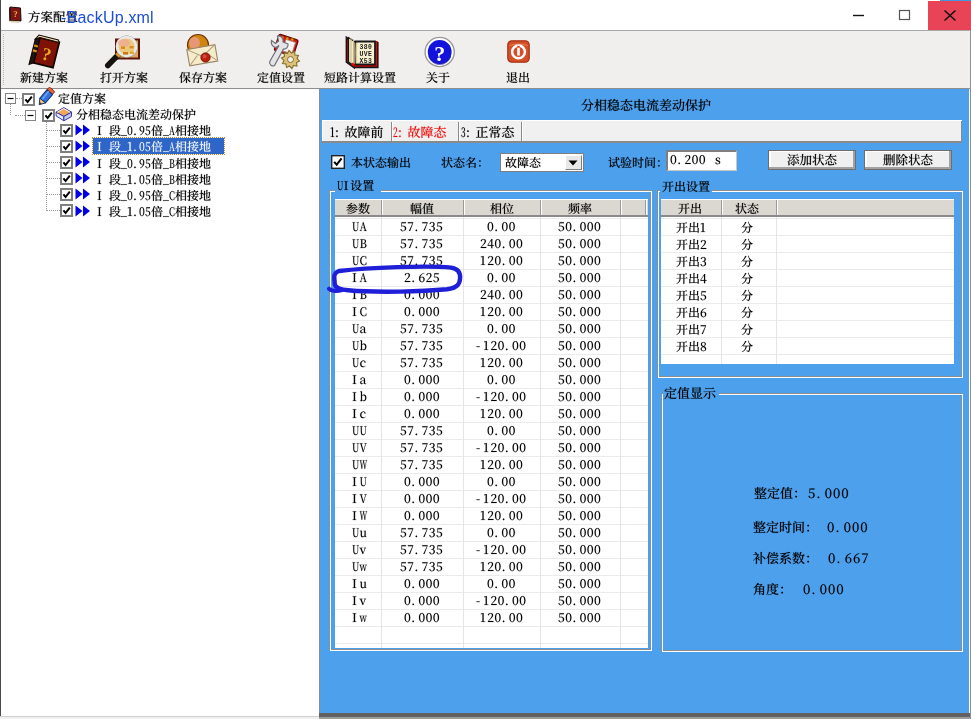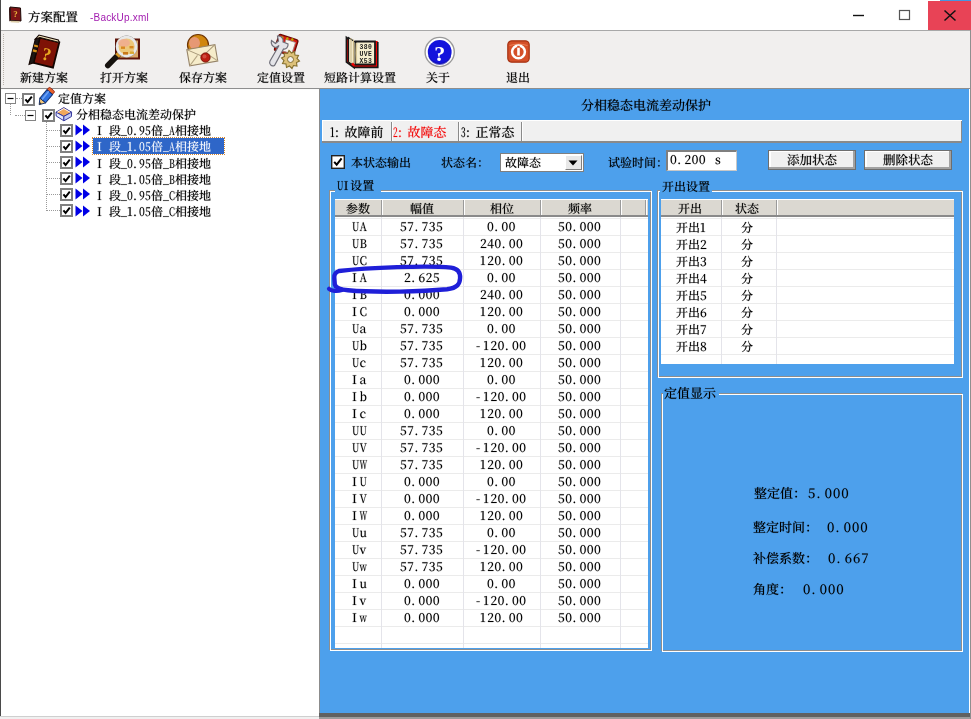--- a/index.html
+++ b/index.html
@@ -121,21 +121,21 @@
 <div class="a" style="left:969.6px;top:0px;width:1.4px;height:719px;background:#8f8f8f"></div>
 <div class="a" style="left:940px;top:0px;width:31px;height:2px;background:#4596e0"></div>
 <svg class="a " style="left:27.5px;top:9px" width="50" height="16.75">
     <g fill="#000" stroke="#000" stroke-width="12" transform="translate(0,12.5) scale(0.0125,-0.0125)">
       <use href="#g65B9" x="0"></use>
       <use href="#g6848" x="1000"></use>
       <use href="#g914D" x="2000"></use>
       <use href="#g7F6E" x="3000"></use>
     </g>
   </svg>
-<div class="a" style="left:90px;top:9.5px;font-size:10px;line-height:15px;color:#a21caf;letter-spacing:0.2px">-BackUp.xml</div>
+<div class="a" style="left:61px;top:9.5px;font-size:16px;line-height:15px;color:#1d4ed8;letter-spacing:0.2px">-BackUp.xml</div>
 <div class="a" style="left:928px;top:1px;width:43px;height:29px;background:#e84356"></div>
 <svg class="a" style="left:845px;top:0px" width="126" height="31">
 <line x1="8" y1="15.5" x2="19" y2="15.5" stroke="#111" stroke-width="1.4"></line>
 <rect x="54.5" y="10.5" width="10" height="9" fill="none" stroke="#555" stroke-width="1.2"></rect>
 <path d="M99.5 10.5 L110.5 20.5 M110.5 10.5 L99.5 20.5" stroke="#111" stroke-width="1.5"></path>
 </svg>
 <svg class="a" style="left:7px;top:6px" width="16" height="18" viewBox="0 0 16 18">
 <path d="M3 1 L13.5 2 L14 15 L3.5 14.5 Z" fill="#7d1416" stroke="#1c0a08" stroke-width="1"></path>
 <path d="M3 1 L2 2.5 L2.3 15.5 L3.5 14.5 Z" fill="#2b0d0c"></path>
 <path d="M4 14.8 L13 15.3 L12 16.8 L3.2 16.2 Z" fill="#d9c9a3"></path>

